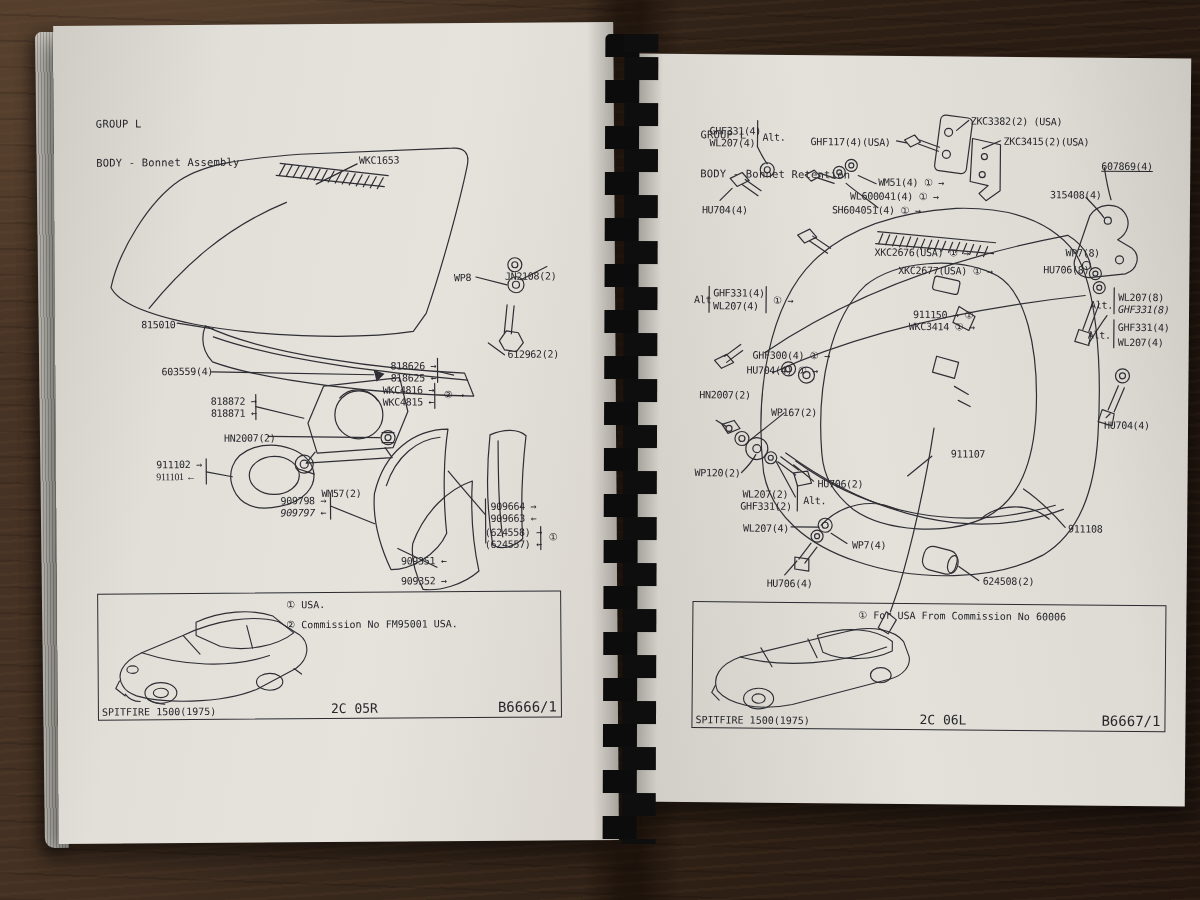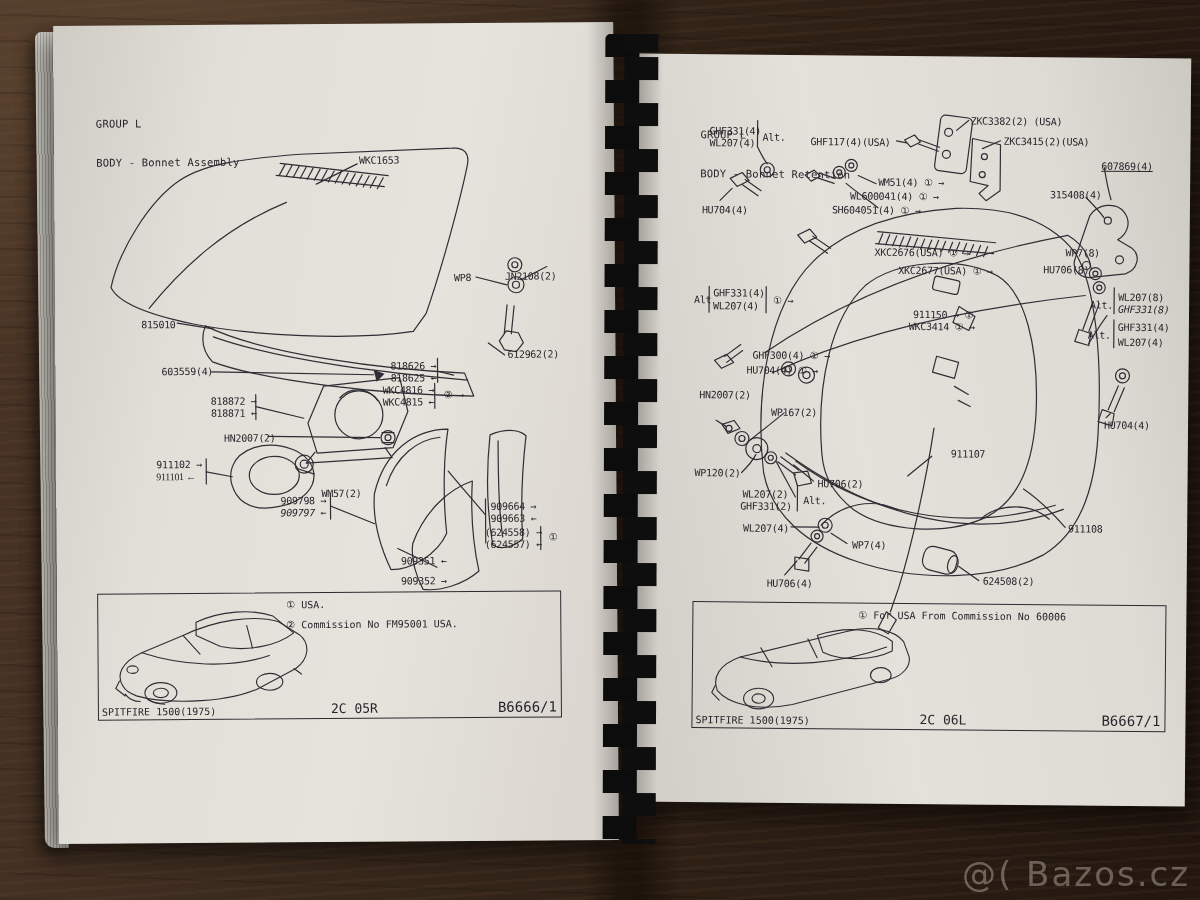--- a/index.html
+++ b/index.html
@@ -336,14 +336,13 @@
         </g>
       </svg>
       <div class="note" style="left:165px;top:6px">① For USA From Commission No 60006</div>
       <div class="model">SPITFIRE 1500(1975)</div>
       <div class="plate" style="left:227px">2C 06L</div>
       <div class="ref">B6667/1</div>
     </div>
   </div>
 
   <div class="comb"></div>
-  <div class="watermark">@( Bazos.cz</div>
 </div>
 
 </body></html>

